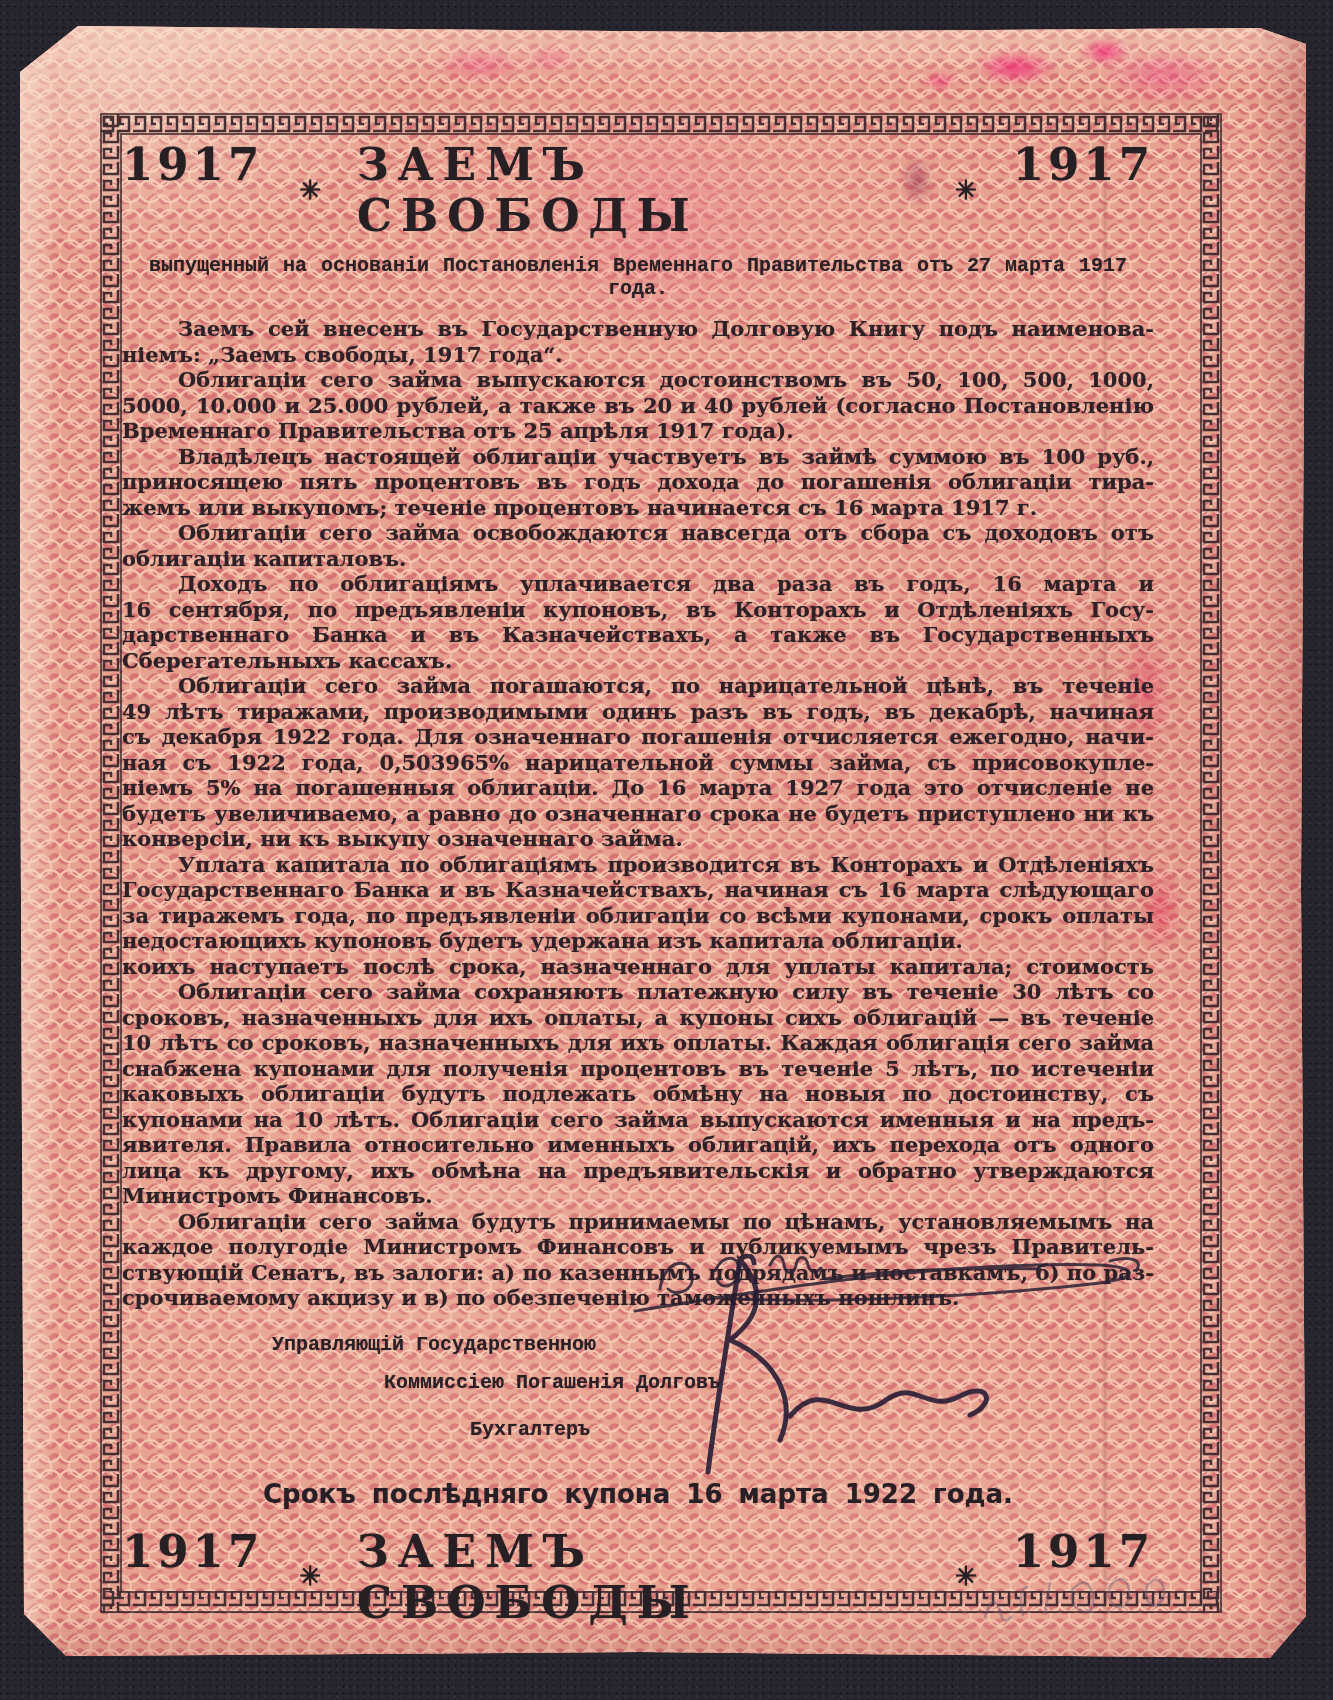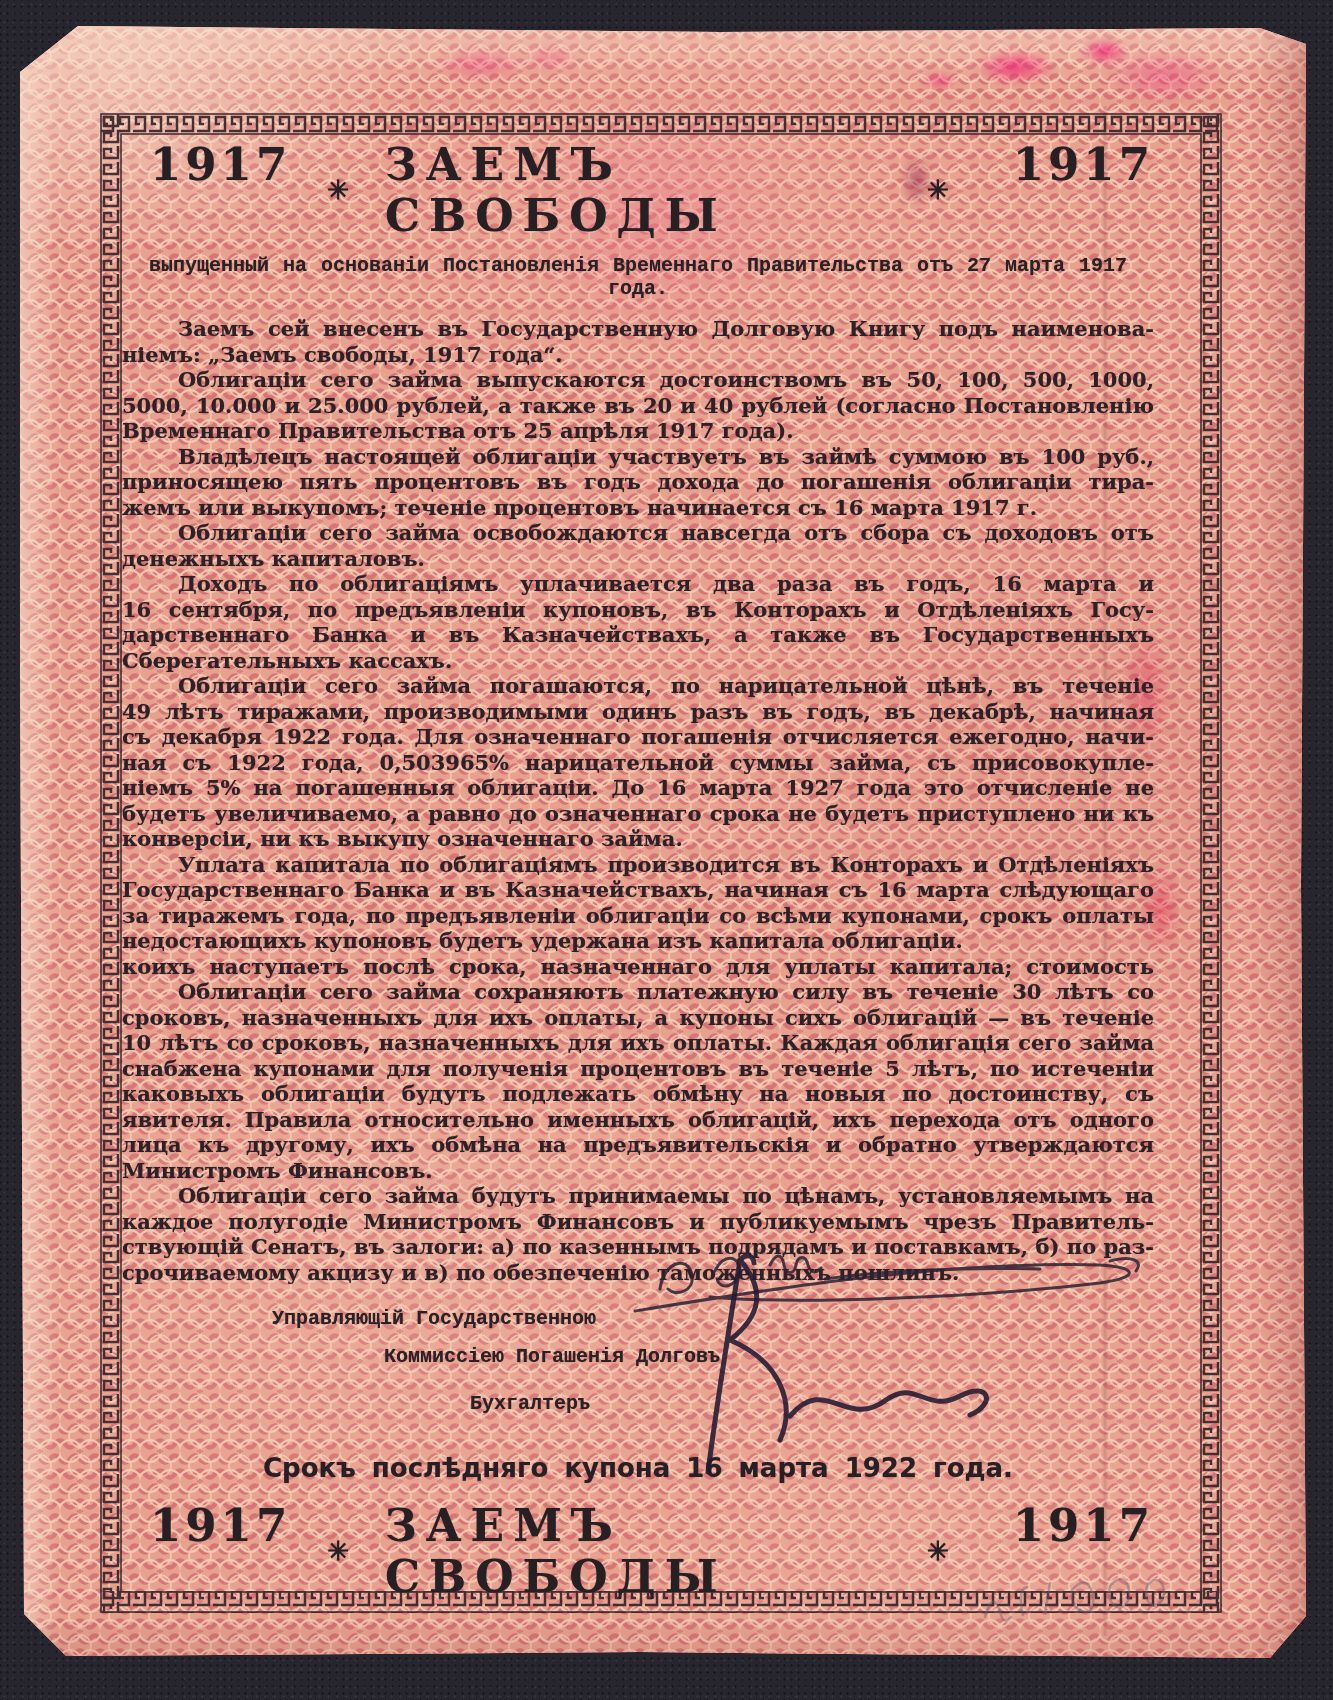--- a/index.html
+++ b/index.html
@@ -46,21 +46,21 @@
       radial-gradient(closest-side, rgba(225,40,90,.38), transparent);}
   .stain-e{left:1118px;top:838px;width:44px;height:92px;filter:blur(2px);background:
       radial-gradient(closest-side, rgba(228,30,80,.42), transparent);}
   .stain-f{left:880px;top:128px;width:34px;height:54px;filter:blur(2px);background:
       radial-gradient(closest-side, rgba(140,30,70,.5), transparent);}
   .frame{position:absolute;left:80px;top:87px;opacity:.93;}
   .content{position:absolute;left:102px;top:100px;width:1032px;color:#2d2127;
     text-shadow:0 0 1px rgba(40,25,32,.45);}
   .title-row{display:flex;justify-content:center;align-items:baseline;gap:36px;
     font-weight:bold;color:#261f24;margin-top:12px;}
-  .title-row .year{font-size:45px;letter-spacing:4px;margin-left:28px;}
+  .title-row .year{font-size:45px;letter-spacing:4px;}
   .title-row .big{font-size:44px;letter-spacing:9px;}
   .title-row .orn{font-size:26px;align-self:center;}
   .subtitle{font-family:Liberation Mono, monospace;font-weight:bold;font-size:20px;
     text-align:center;margin-top:13px;color:#2a2026;word-spacing:2px;}
   .paras{margin-top:16px;font-weight:bold;font-size:21px;}
   .line{height:25.5px;line-height:25.5px;text-align:justify;text-align-last:justify;overflow:hidden;}
   .line.first{text-indent:56px;}
   .line.last{text-align-last:left;}
   .sig-line{font-family:Liberation Mono, monospace;font-weight:bold;font-size:20px;color:#2a2026;}
   .sig1{margin-top:22px;margin-left:150px;}
@@ -144,21 +144,21 @@
             <div class="line">5000, 10.000 и 25.000 рублей, а также въ 20 и 40 рублей (согласно Постановленію</div>
             <div class="line last">Временнаго Правительства отъ 25 апрѣля 1917 года).</div>
           </div>
           <div>
             <div class="line first">Владѣлецъ настоящей облигаціи участвуетъ въ займѣ суммою въ 100 руб.,</div>
             <div class="line">приносящею пять процентовъ въ годъ дохода до погашенія облигаціи тира-</div>
             <div class="line last">жемъ или выкупомъ; теченіе процентовъ начинается съ 16 марта 1917 г.</div>
           </div>
           <div>
             <div class="line first">Облигаціи сего займа освобождаются навсегда отъ сбора съ доходовъ отъ</div>
-            <div class="line last">денежныхъ капиталовъ.</div>
+            <div class="line last">облигаціи капиталовъ.</div>
           </div>
           <div>
             <div class="line first">Доходъ по облигаціямъ уплачивается два раза въ годъ, 16 марта и</div>
             <div class="line">16 сентября, по предъявленіи купоновъ, въ Конторахъ и Отдѣленіяхъ Госу-</div>
             <div class="line">дарственнаго Банка и въ Казначействахъ, а также въ Государственныхъ</div>
             <div class="line last">Сберегательныхъ кассахъ.</div>
           </div>
           <div>
             <div class="line first">Облигаціи сего займа погашаются, по нарицательной цѣнѣ, въ теченіе</div>
             <div class="line">49 лѣтъ тиражами, производимыми одинъ разъ въ годъ, въ декабрѣ, начиная</div>
@@ -174,20 +174,21 @@
             <div class="line">за тиражемъ года, по предъявленіи облигаціи со всѣми купонами, срокъ оплаты</div>
             <div class="line last">недостающихъ купоновъ будетъ удержана изъ капитала облигаціи.</div>
             <div class="line">коихъ наступаетъ послѣ срока, назначеннаго для уплаты капитала; стоимость</div>
           </div>
           <div>
             <div class="line first">Облигаціи сего займа сохраняютъ платежную силу въ теченіе 30 лѣтъ со</div>
             <div class="line">сроковъ, назначенныхъ для ихъ оплаты, а купоны сихъ облигацій — въ теченіе</div>
             <div class="line">10 лѣтъ со сроковъ, назначенныхъ для ихъ оплаты. Каждая облигація сего займа</div>
             <div class="line">снабжена купонами для полученія процентовъ въ теченіе 5 лѣтъ, по истеченіи</div>
             <div class="line">каковыхъ облигаціи будутъ подлежать обмѣну на новыя по достоинству, съ</div>
+            <div class="line">купонами на 10 лѣтъ. Облигаціи сего займа выпускаются именныя и на предъ-</div>
             <div class="line">явителя. Правила относительно именныхъ облигацій, ихъ перехода отъ одного</div>
             <div class="line">лица къ другому, ихъ обмѣна на предъявительскія и обратно утверждаются</div>
             <div class="line last">Министромъ Финансовъ.</div>
           </div>
           <div>
             <div class="line first">Облигаціи сего займа будутъ принимаемы по цѣнамъ, установляемымъ на</div>
             <div class="line">каждое полугодіе Министромъ Финансовъ и публикуемымъ чрезъ Правитель-</div>
             <div class="line">ствующій Сенатъ, въ залоги: а) по казеннымъ подрядамъ и поставкамъ, б) по раз-</div>
             <div class="line last">срочиваемому акцизу и в) по обезпеченію таможенныхъ пошлинъ.</div>
           </div>

